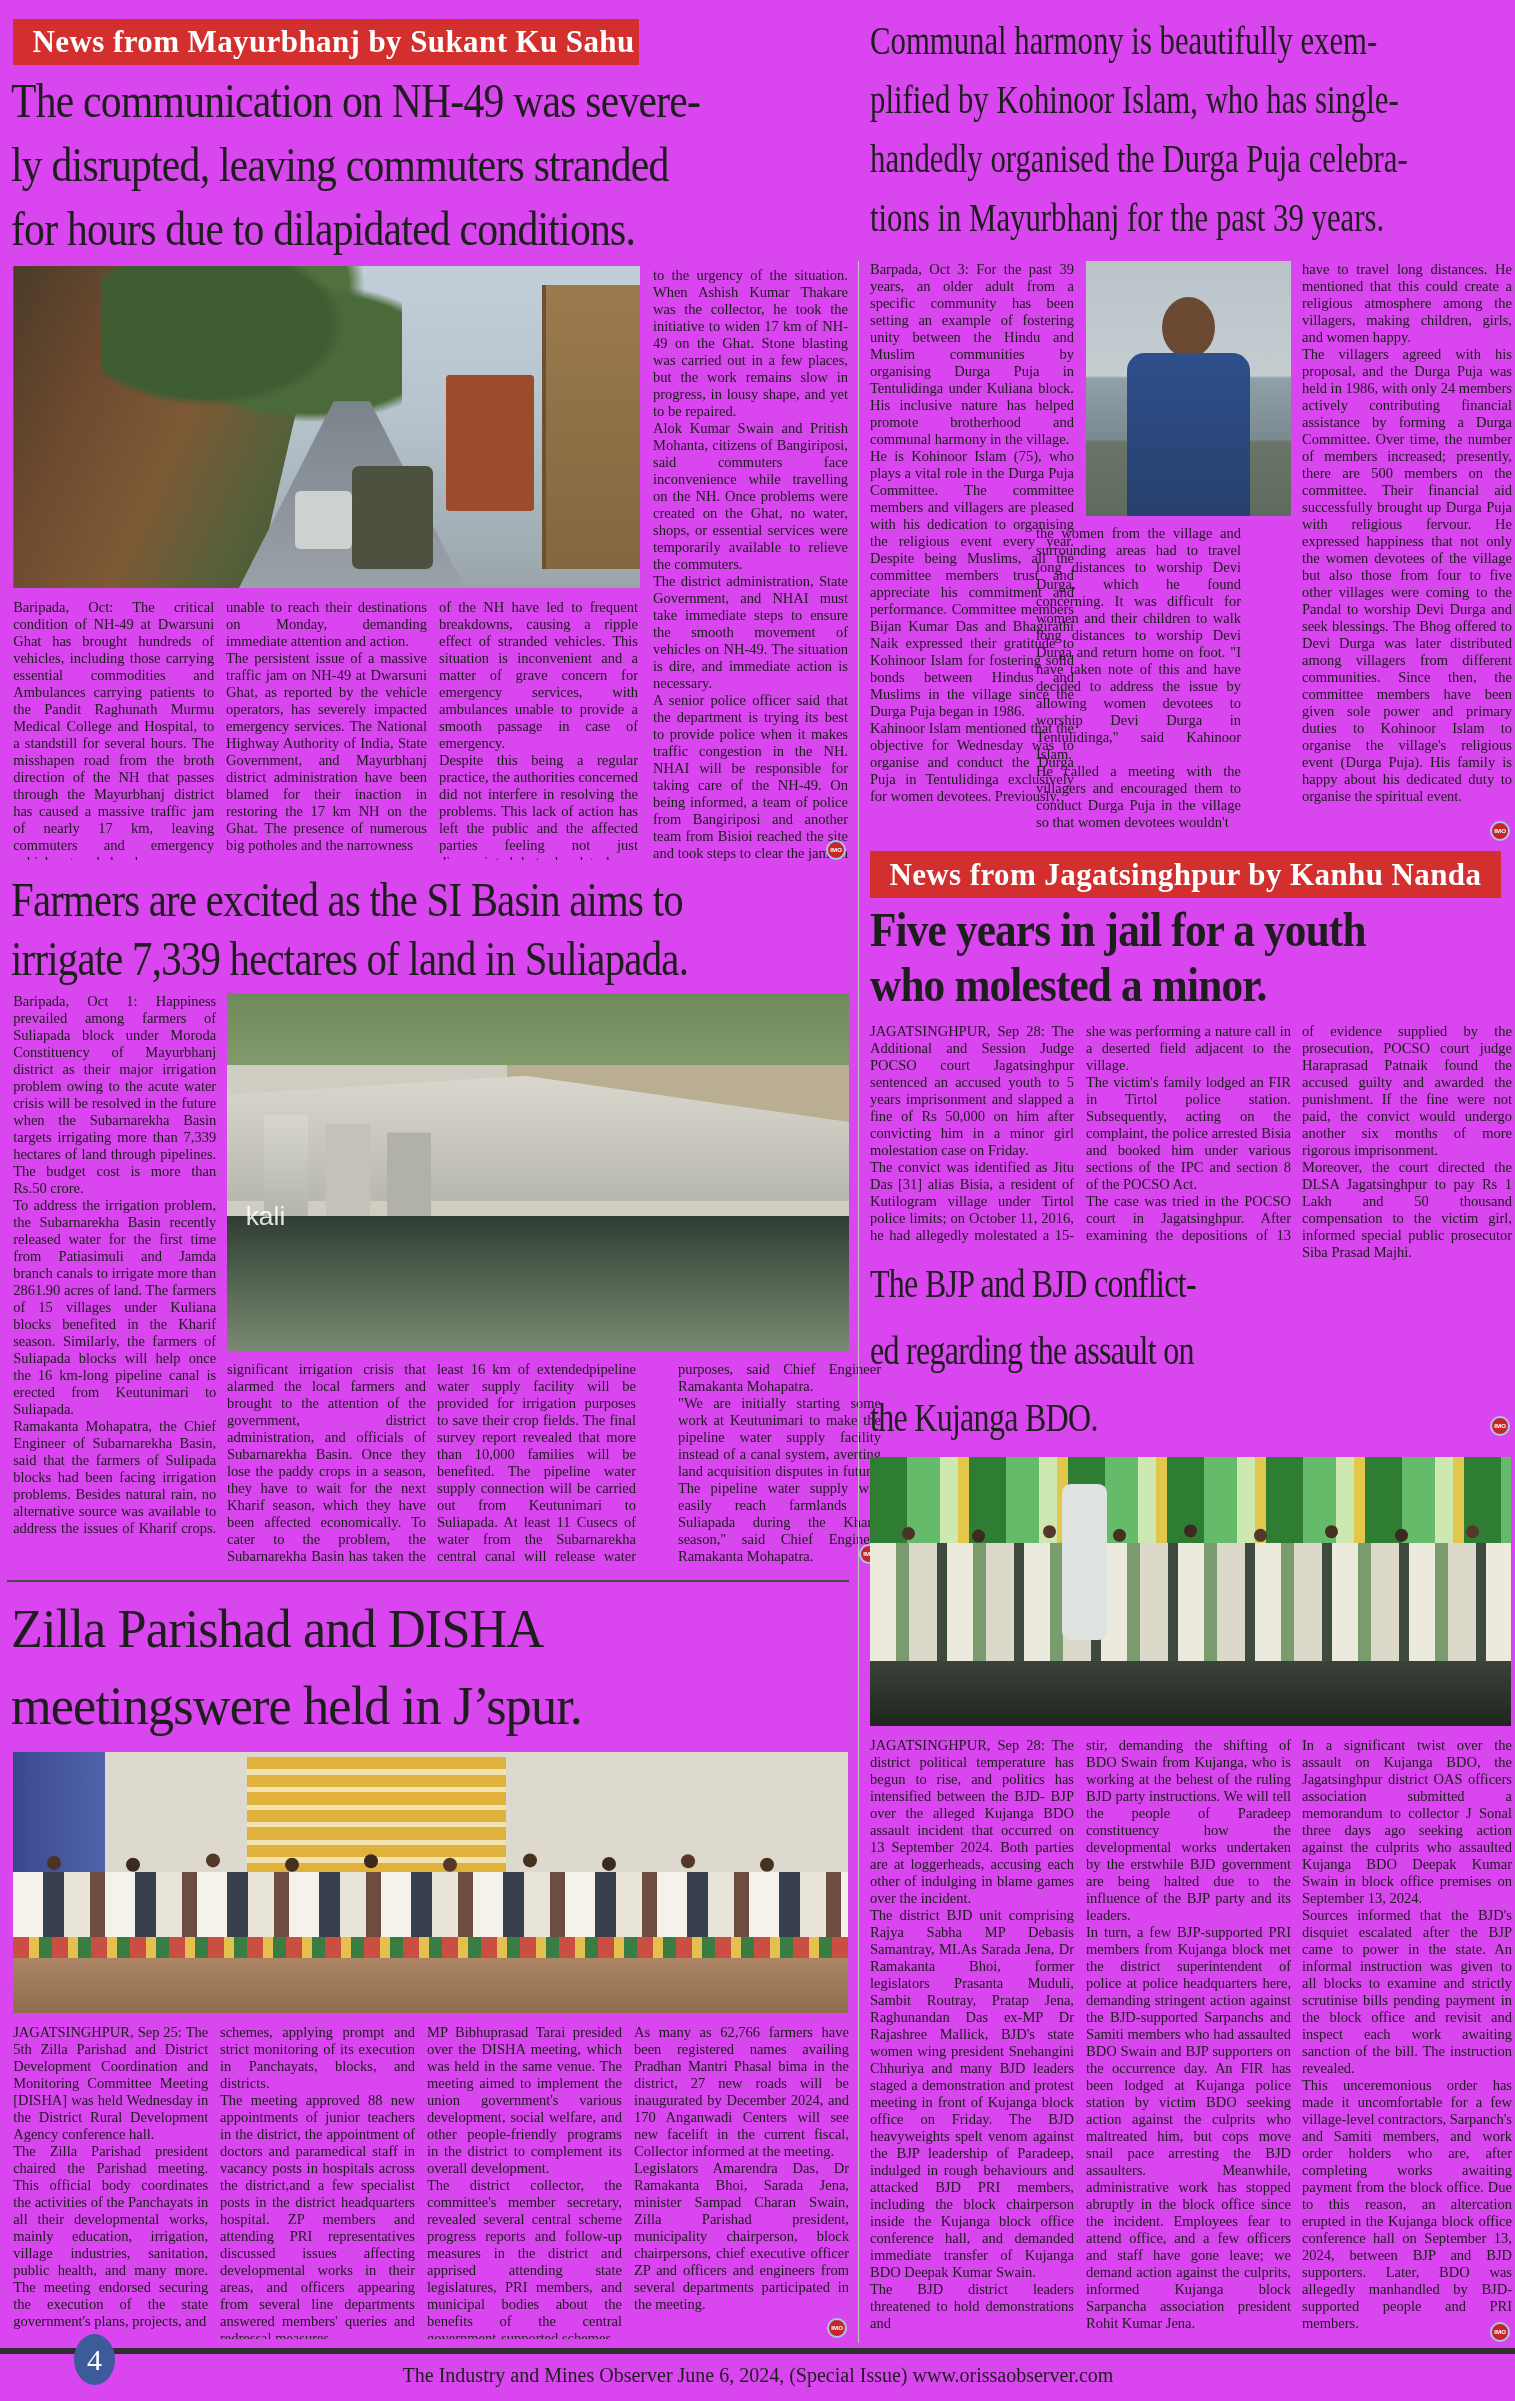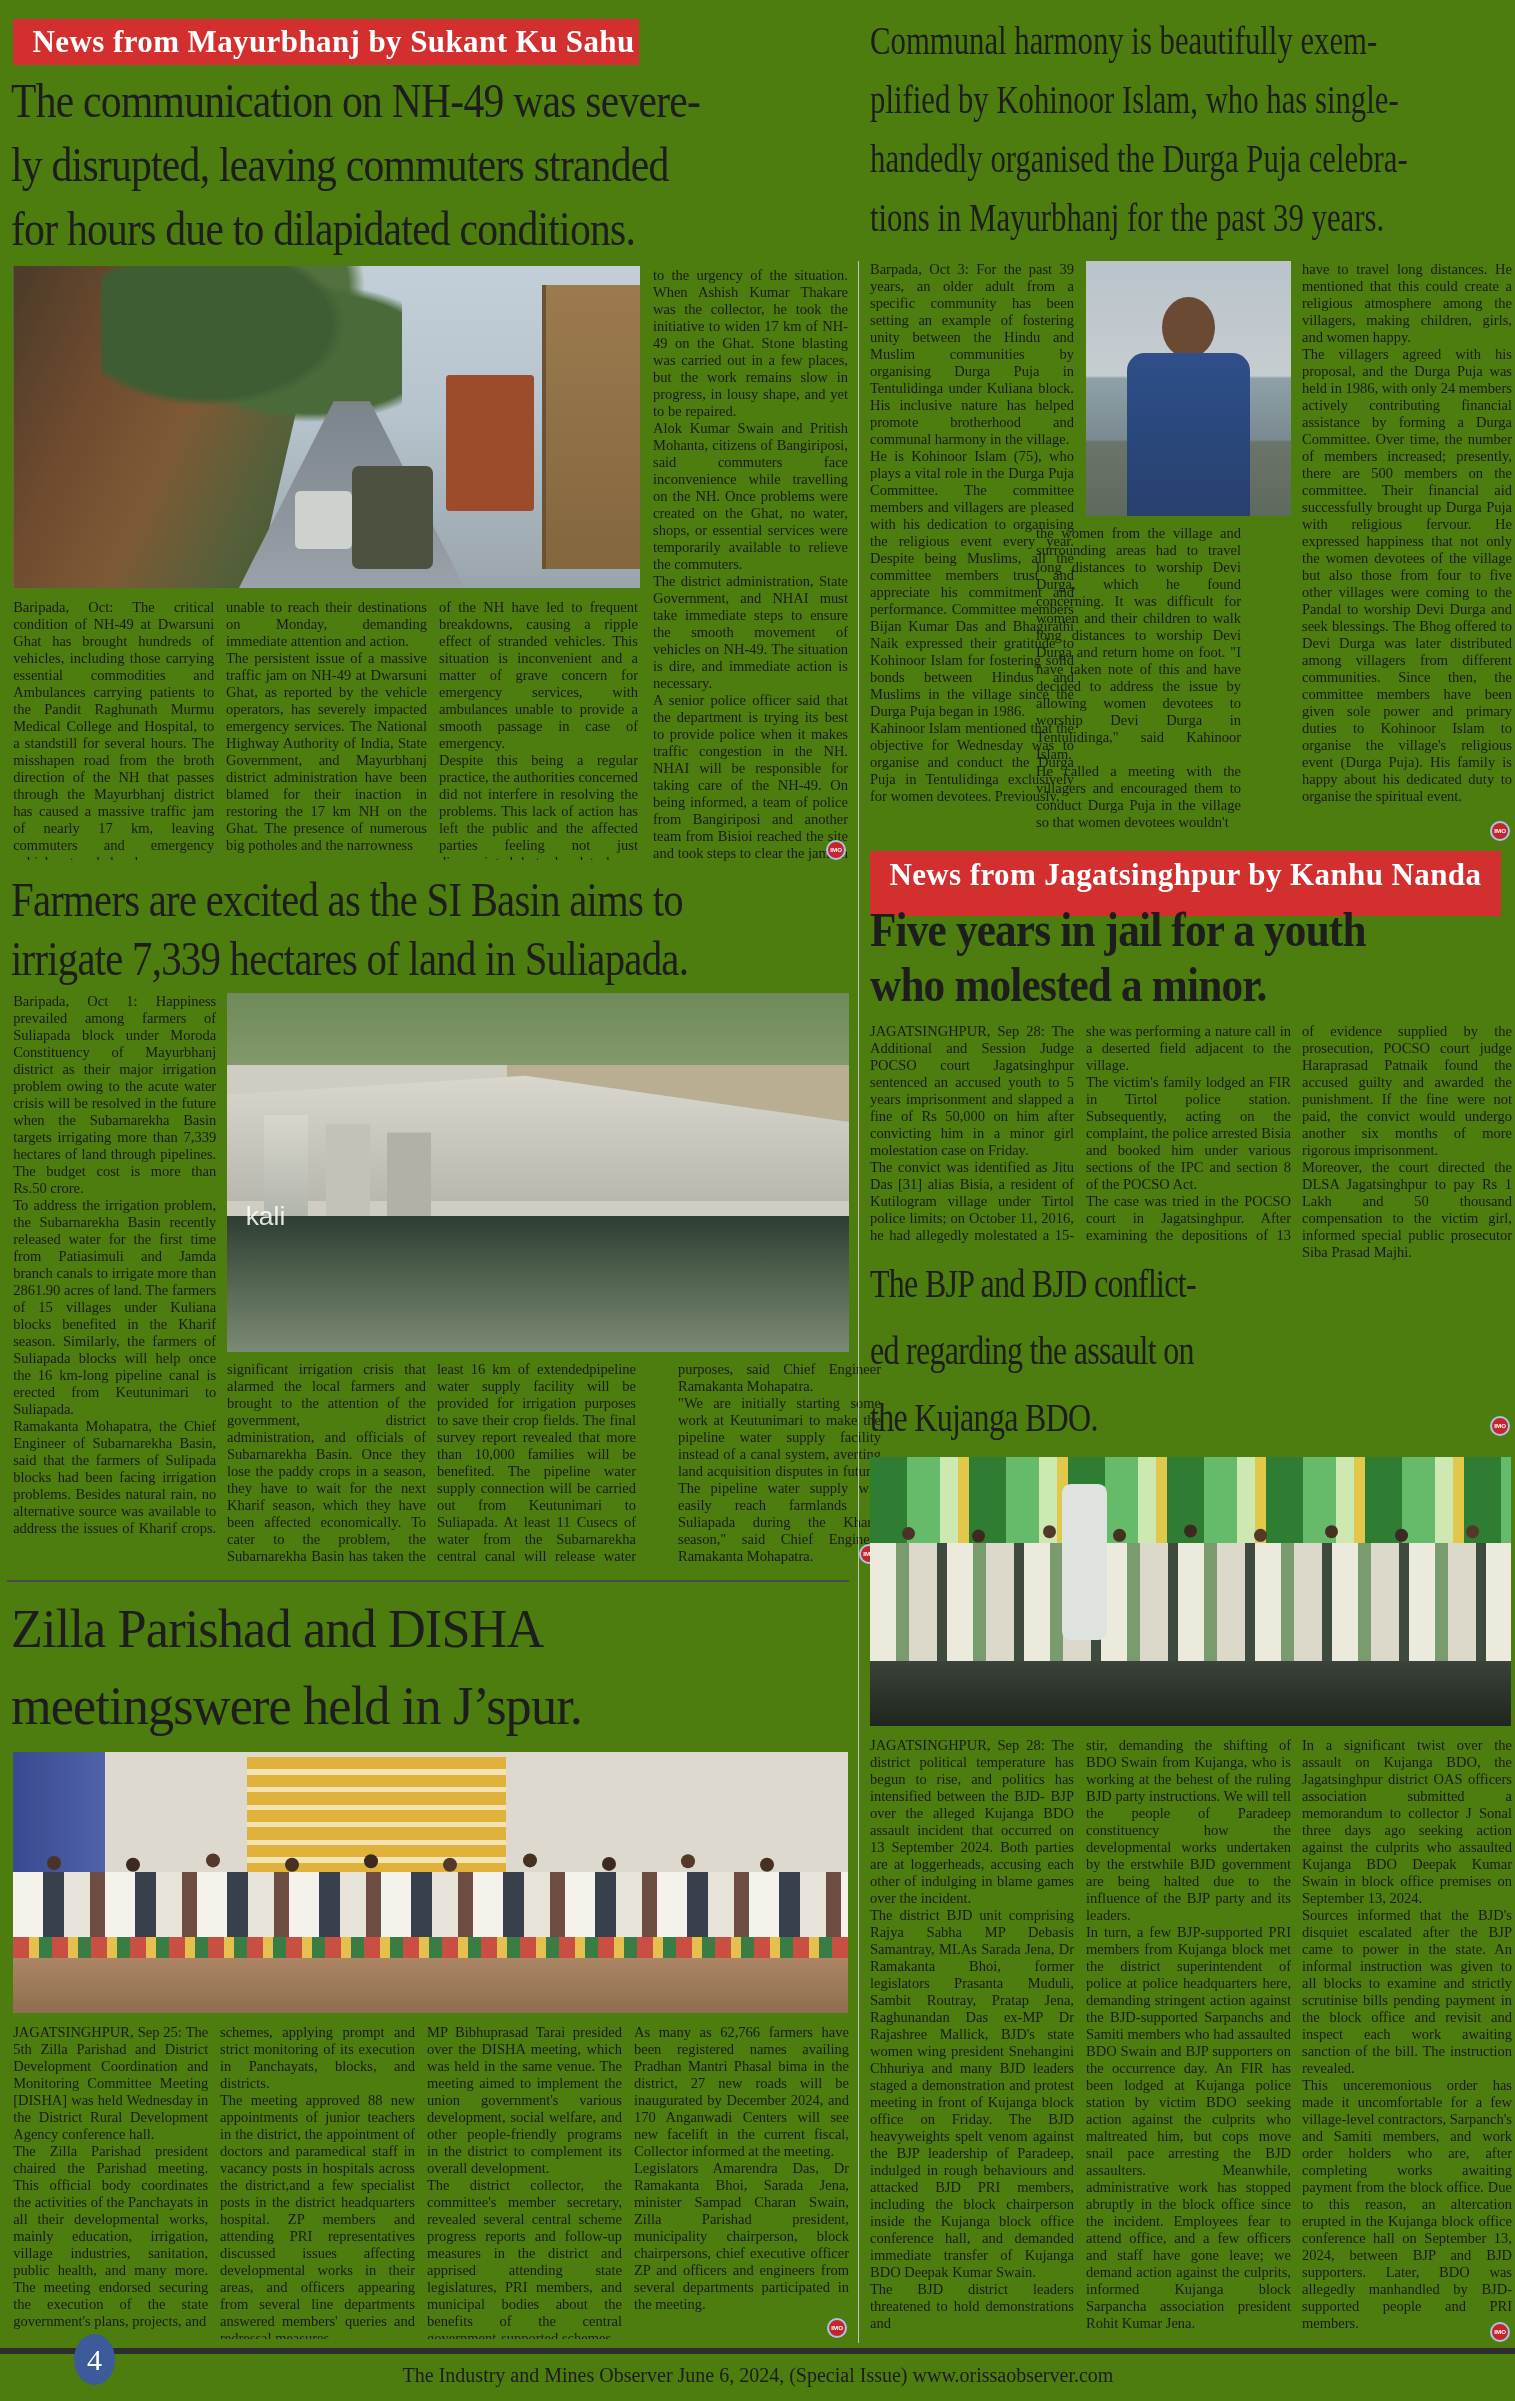--- a/index.html
+++ b/index.html
@@ -1,16 +1,16 @@
 <!DOCTYPE html>
 <html style="font-size:14px"><head>
 <meta charset="utf-8">
 <style>
   html,body { margin:0; padding:0; background:#e9e9e9; }
-  .page { position:relative; width:1516px; height:2401px; background:#4d7c0f; overflow:hidden;
+  .page { position:relative; width:1516px; height:2401px; background:#d946ef; overflow:hidden;
           font-family:"Liberation Serif", serif; }
 
   .banner { position:absolute; background:#d32f2f; color:#ffffff; font-weight:700;
             font-family:"Liberation Serif", serif; font-size:31px; line-height:46px;
             padding-left:19.4px; letter-spacing:0.4px; white-space:nowrap; overflow:hidden; }
 
   .headline { position:absolute; margin:0; font-weight:400; color:#1d1d1d;
               font-family:"Liberation Serif", serif; white-space:pre-line;
               transform-origin:0 0; letter-spacing:-0.9px; }
   .headline.bold { font-weight:700; }
@@ -161,21 +161,21 @@
   <div class="colwrap" style="left:1036px; top:525px; width:205px; height:317px;">
     <div class="coltext">the women from the village and surrounding areas had to travel long distances to worship Devi Durga, which he found concerning. It was difficult for women and their children to walk long distances to worship Devi Durga and return home on foot. "I have taken note of this and have decided to address the issue by allowing women devotees to worship Devi Durga in Tentulidinga," said Kahinoor Islam.
 He called a meeting with the villagers and encouraged them to conduct Durga Puja in the village so that women devotees wouldn't</div>
   </div>
   <div class="colwrap" style="left:1302px; top:261px; width:210px; height:581px;">
     <div class="coltext">have to travel long distances. He mentioned that this could create a religious atmosphere among the villagers, making children, girls, and women happy.
 The villagers agreed with his proposal, and the Durga Puja was held in 1986, with only 24 members actively contributing financial assistance by forming a Durga Committee. Over time, the number of members increased; presently, there are 500 members on the committee. Their financial aid successfully brought up Durga Puja with religious fervour. He expressed happiness that not only the women devotees of the village but also those from four to five other villages were coming to the Pandal to worship Devi Durga and seek blessings. The Bhog offered to Devi Durga was later distributed among villagers from different communities. Since then, the committee members have been given sole power and primary duties to Kohinoor Islam to organise the village's religious event (Durga Puja). His family is happy about his dedicated duty to organise the spiritual event.</div>
     <span class="endmark">IMO</span>
   </div>
 
-  <div class="banner" style="left:870px; top:851px; width:612px; height:65px; line-height:48px;">News from Jagatsinghpur by Kanhu Nanda</div>
+  <div class="banner" style="left:870px; top:851px; width:612px; height:47px; line-height:48px;">News from Jagatsinghpur by Kanhu Nanda</div>
 
   <h1 class="headline bold" style="left:870px; top:902px; width:724px; font-size:48px; line-height:55px; transform:scaleX(.9);">Five years in jail for a youth
 who molested a minor.</h1>
 
   <div class="colwrap" style="left:870px; top:1023px; width:204px; height:224px;">
     <div class="coltext">JAGATSINGHPUR, Sep 28: The Additional and Session Judge POCSO court Jagatsinghpur sentenced an accused youth to 5 years imprisonment and slapped a fine of Rs 50,000 on him after convicting him in a minor girl molestation case on Friday.
 The convict was identified as Jitu Das [31] alias Bisia, a resident of Kutilogram village under Tirtol police limits; on October 11, 2016, he had allegedly molestated a 15-year-old girl while</div>
   </div>
   <div class="colwrap" style="left:1086px; top:1023px; width:205px; height:224px;">
     <div class="coltext">she was performing a nature call in a deserted field adjacent to the village.

